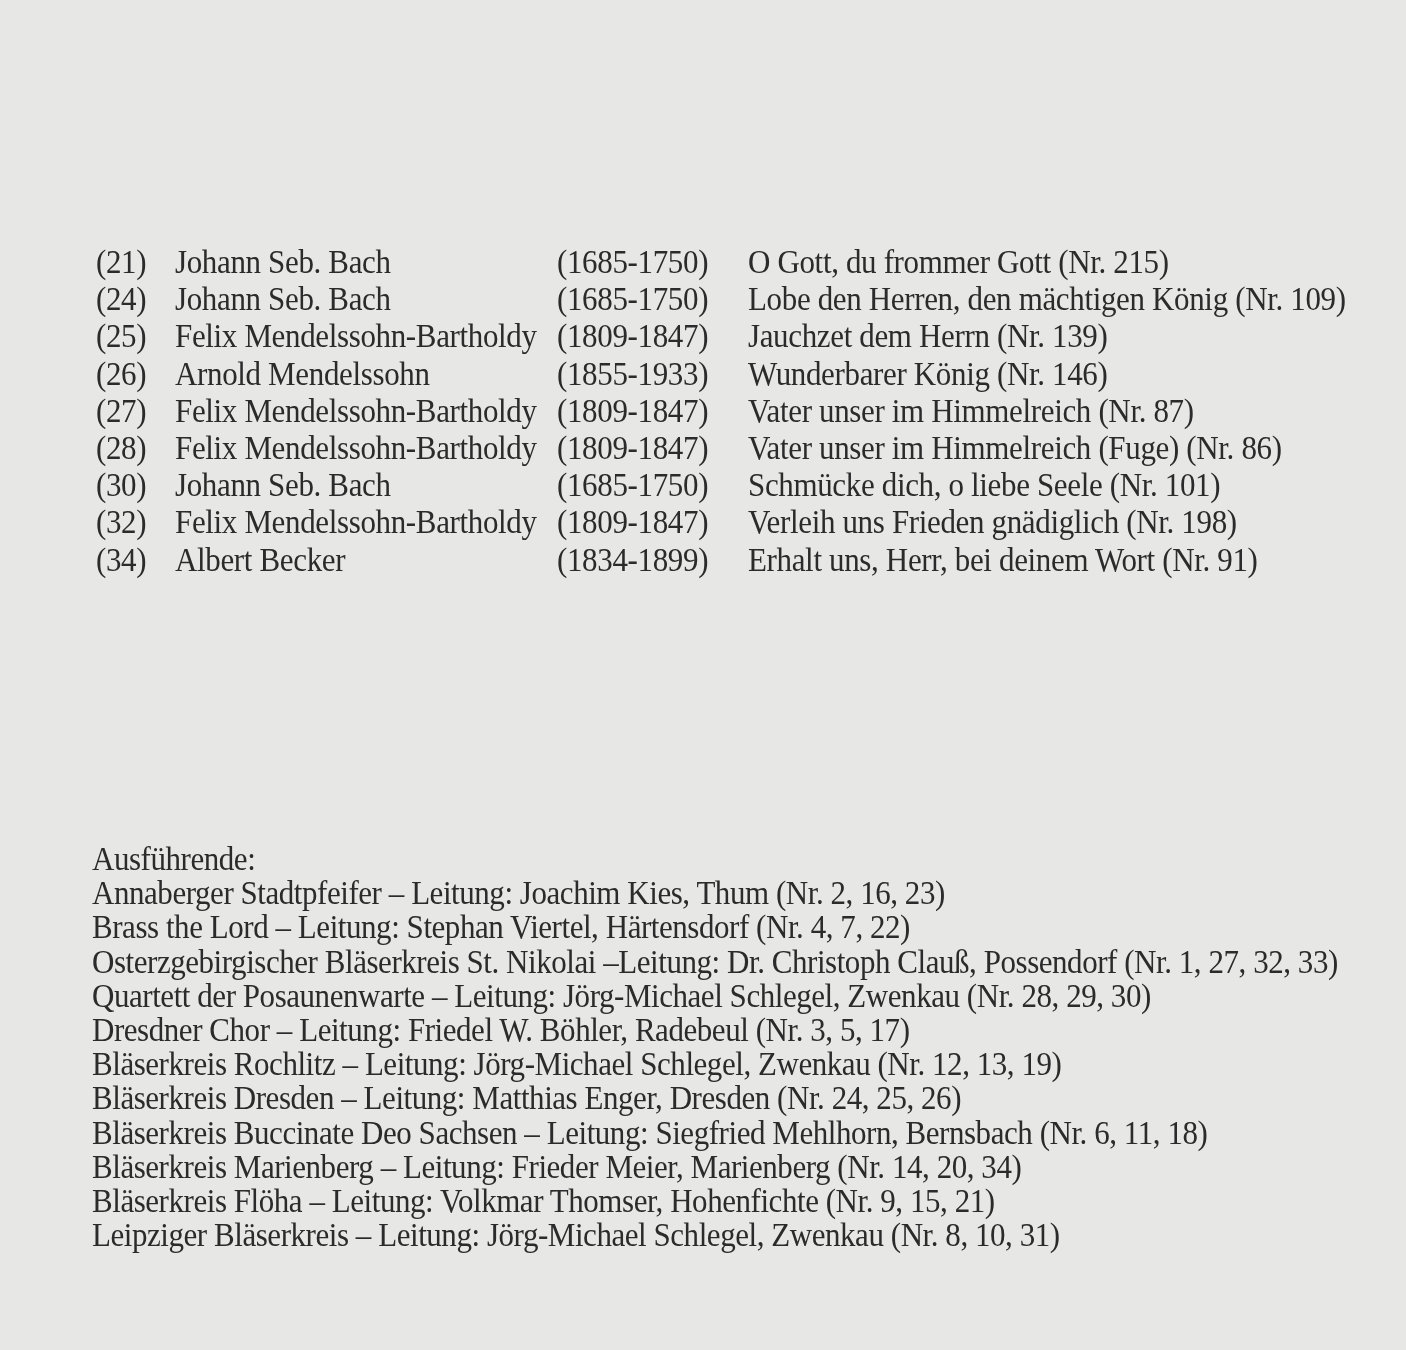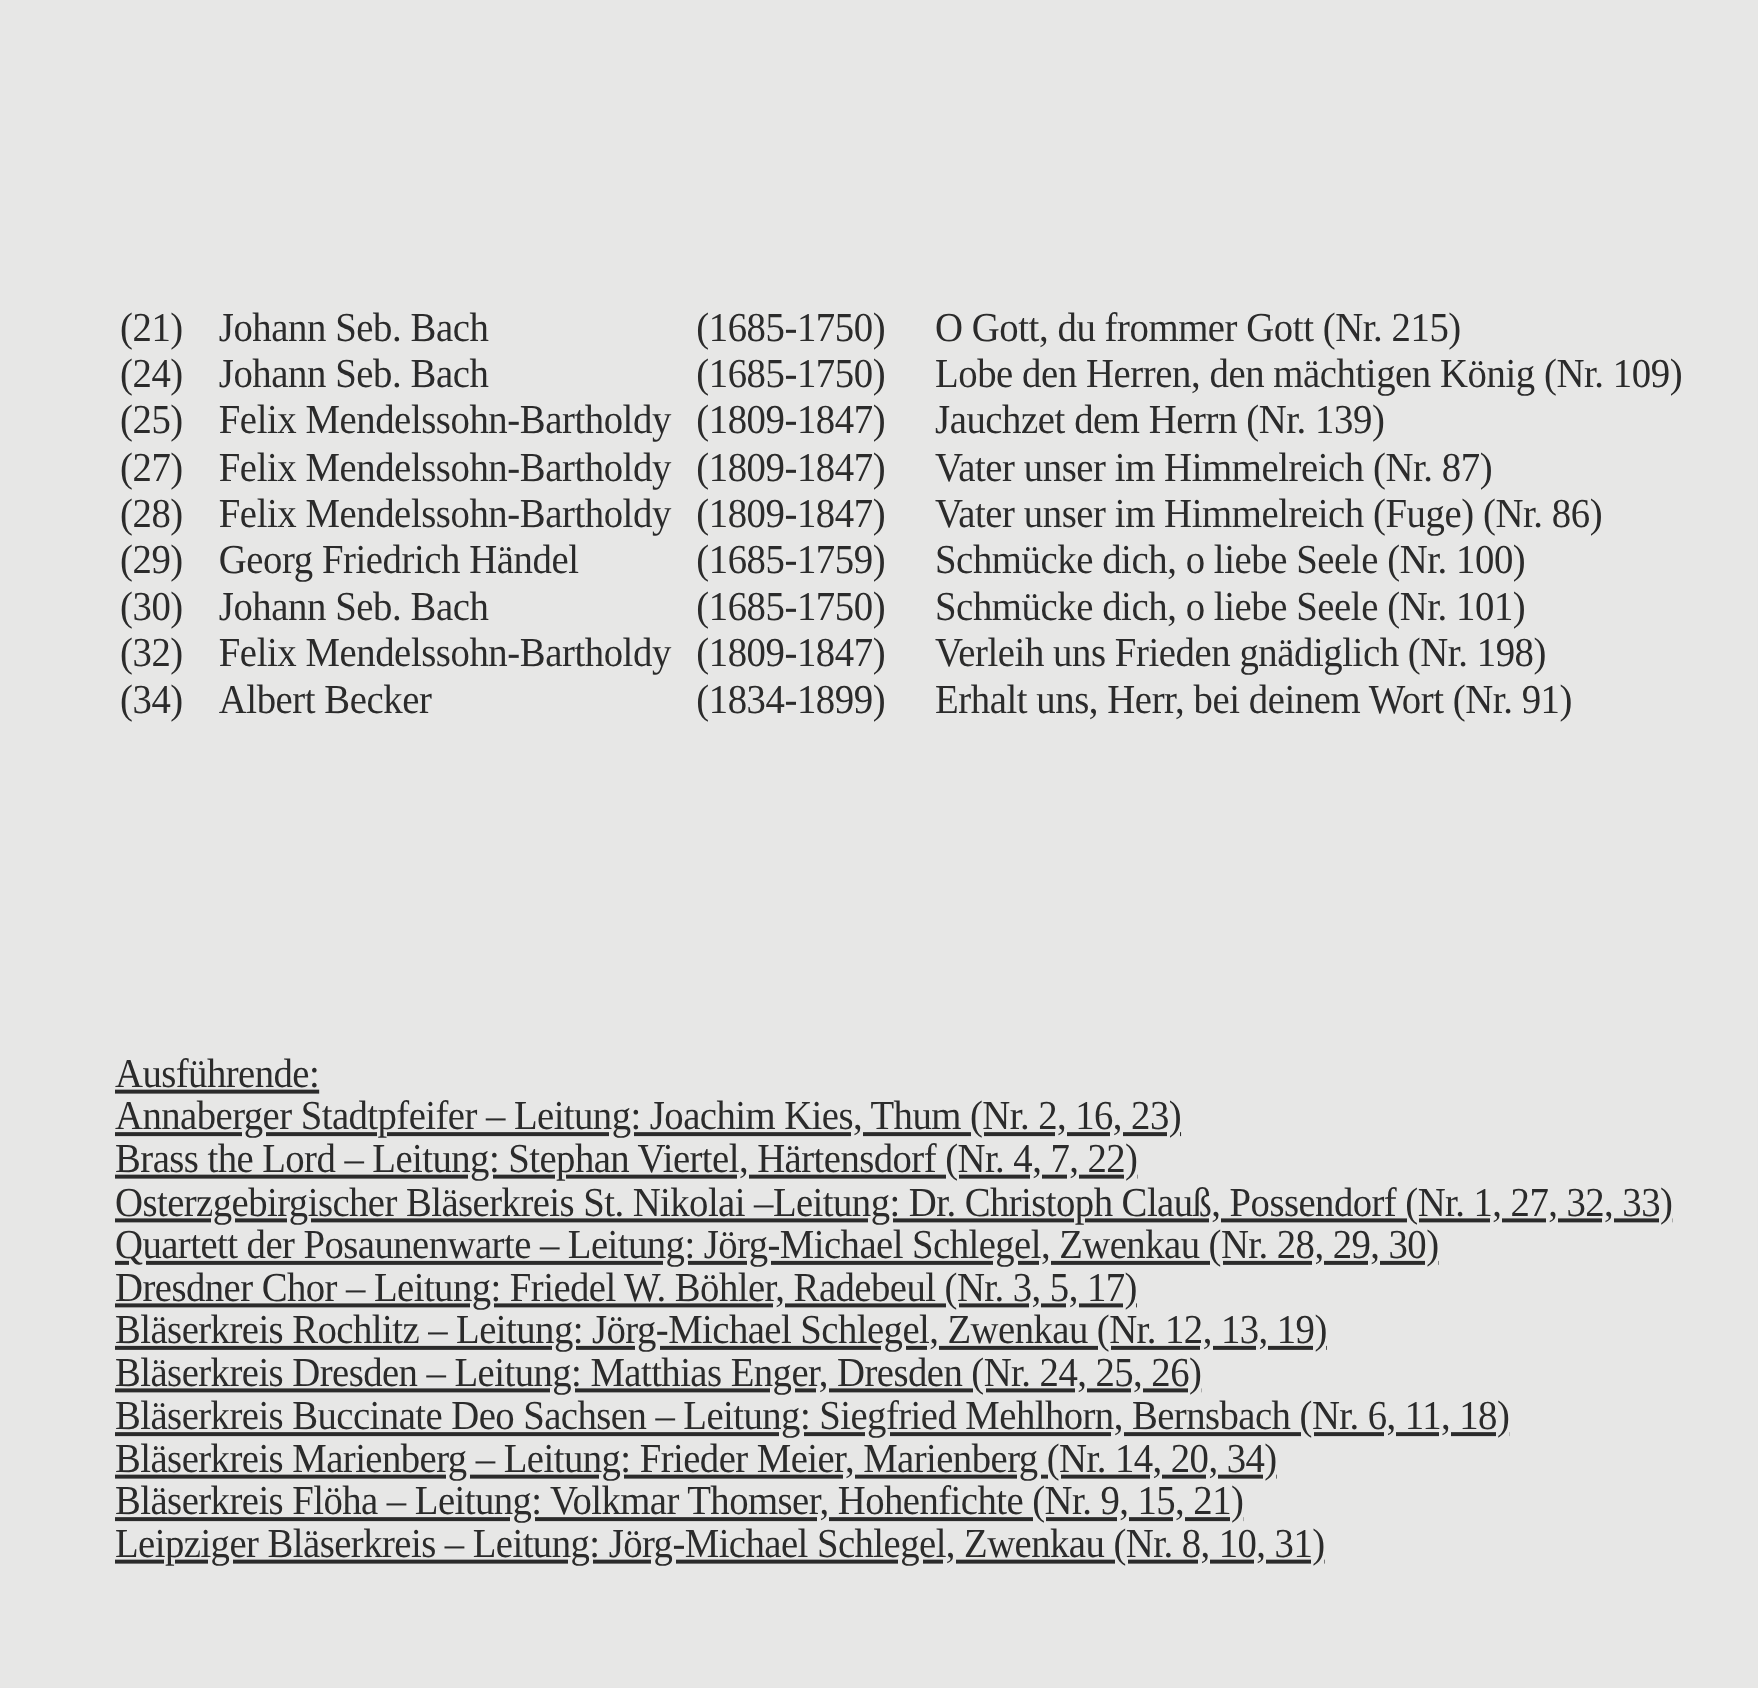--- a/index.html
+++ b/index.html
@@ -44,21 +44,20 @@
     .col-num { left: 96px; }
     .col-composer { left: 175px; }
     .col-dates { left: 557px; }
     .col-title { left: 748px; }
 
     .performers {
       position: absolute;
       left: 92px;
       top: 842px;
       width: 1300px;
-      text-decoration: underline;
     }
     .perf-heading, .perf-line {
       font-size: 31px;
       line-height: 34.2px;
       height: 34.2px;
       letter-spacing: -0.45px;
       white-space: nowrap;
       transform-origin: left center;
       transform: scaleY(1.06);
     }
@@ -81,36 +80,36 @@
       <span class="col-dates">(1685-1750)</span>
       <span class="col-title">Lobe den Herren, den mächtigen König (Nr. 109)</span>
     </div>
     <div class="track-row">
       <span class="col-num">(25)</span>
       <span class="col-composer">Felix Mendelssohn-Bartholdy</span>
       <span class="col-dates">(1809-1847)</span>
       <span class="col-title">Jauchzet dem Herrn (Nr. 139)</span>
     </div>
     <div class="track-row">
+      <span class="col-num">(26)</span>
+      <span class="col-composer">Arnold Mendelssohn</span>
+      <span class="col-dates">(1855-1933)</span>
+      <span class="col-title">Wunderbarer König (Nr. 146)</span>
+    </div>
+    <div class="track-row">
       <span class="col-num">(27)</span>
       <span class="col-composer">Felix Mendelssohn-Bartholdy</span>
       <span class="col-dates">(1809-1847)</span>
       <span class="col-title">Vater unser im Himmelreich (Nr. 87)</span>
     </div>
     <div class="track-row">
       <span class="col-num">(28)</span>
       <span class="col-composer">Felix Mendelssohn-Bartholdy</span>
       <span class="col-dates">(1809-1847)</span>
       <span class="col-title">Vater unser im Himmelreich (Fuge) (Nr. 86)</span>
-    </div>
-    <div class="track-row">
-      <span class="col-num">(29)</span>
-      <span class="col-composer">Georg Friedrich Händel</span>
-      <span class="col-dates">(1685-1759)</span>
-      <span class="col-title">Schmücke dich, o liebe Seele (Nr. 100)</span>
     </div>
     <div class="track-row">
       <span class="col-num">(30)</span>
       <span class="col-composer">Johann Seb. Bach</span>
       <span class="col-dates">(1685-1750)</span>
       <span class="col-title">Schmücke dich, o liebe Seele (Nr. 101)</span>
     </div>
     <div class="track-row">
       <span class="col-num">(32)</span>
       <span class="col-composer">Felix Mendelssohn-Bartholdy</span>

